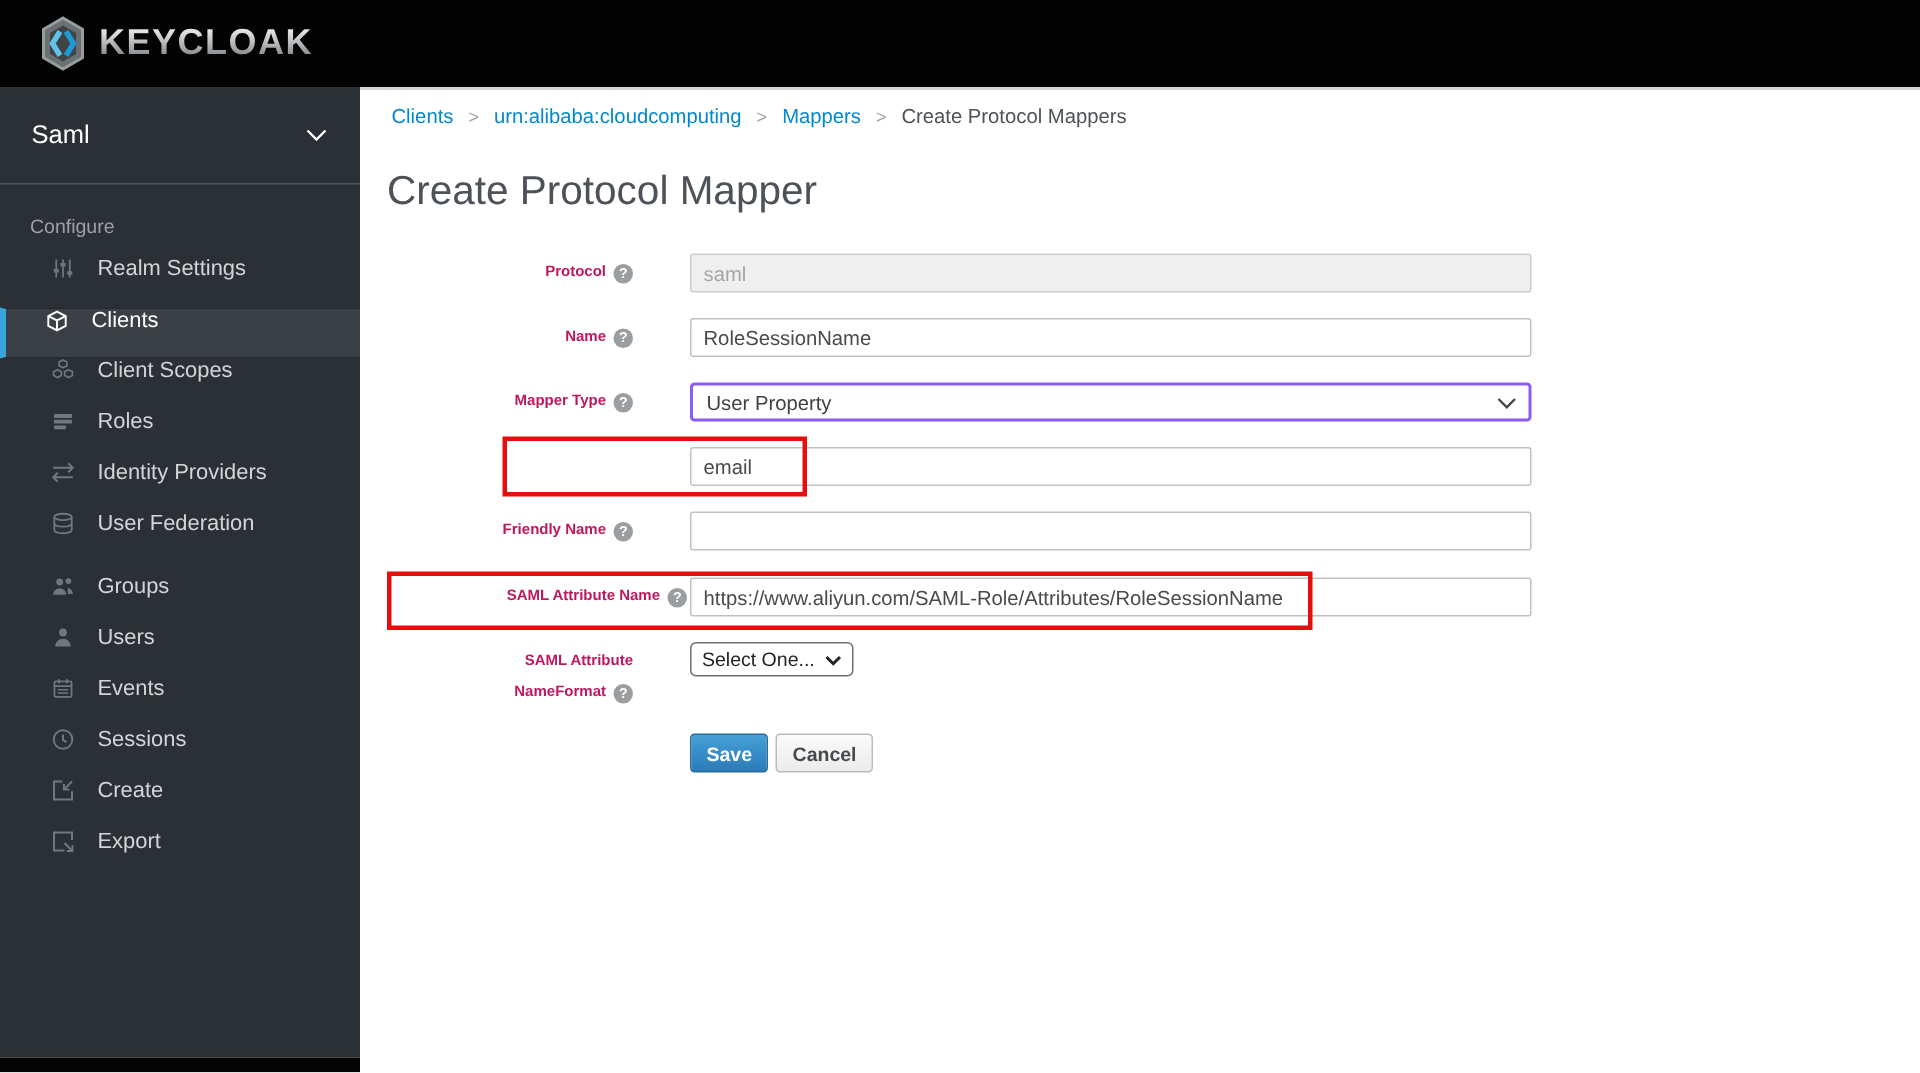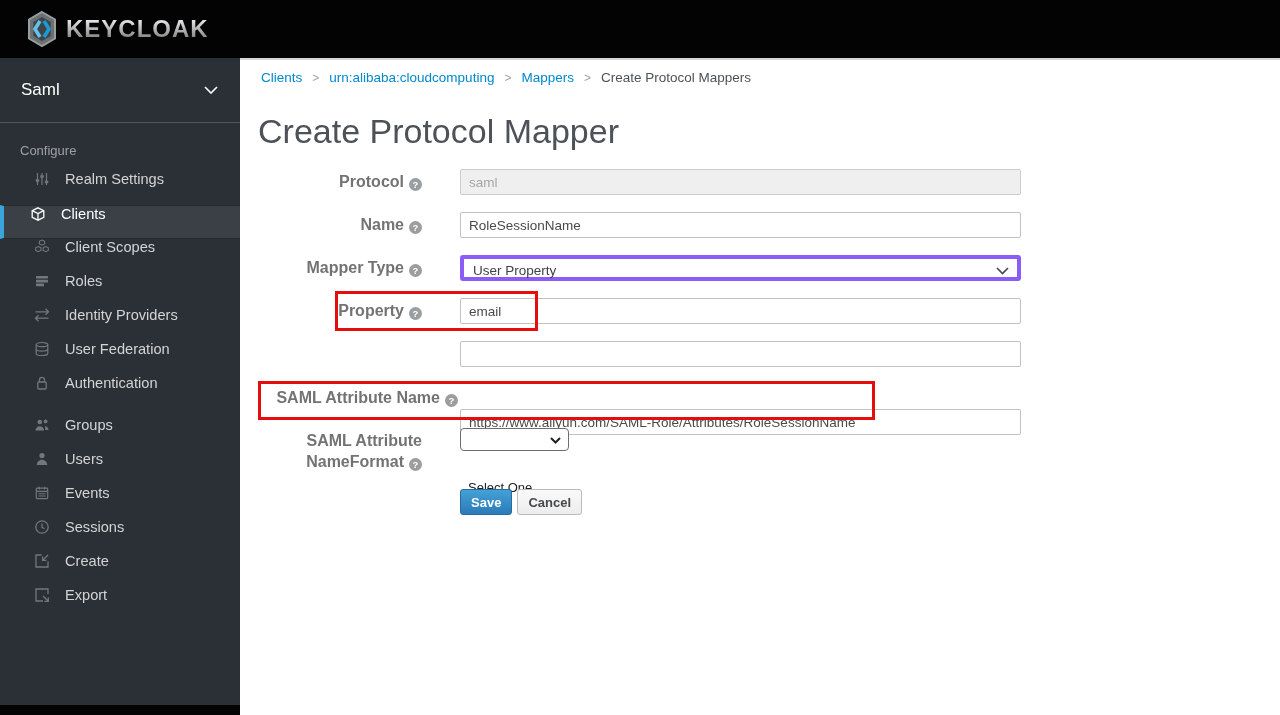--- a/index.html
+++ b/index.html
@@ -33,42 +33,42 @@
   .nav-item.selected .icon{color:#fdfdfd;}
   .nav-item.selected .label{color:#fff;}
 
   
   .breadcrumb{position:absolute;left:261px;top:70px;display:flex;align-items:center;font-size:13.5px;}
   .crumb{color:#0088ce;text-decoration:none;cursor:pointer;}
   .crumb.current{color:#4d5258;cursor:default;}
   .crumb + .crumb::before{content:">";color:#9fa1a3;margin:0 10px;font-size:12px;}
 
   
-  .page-title{position:absolute;left:258px;top:112px;margin:0;font-size:34px;font-weight:300;
+  .page-title{position:absolute;left:258px;top:112px;margin:0;font-size:27px;font-weight:300;
     color:#4d5258;letter-spacing:0;}
 
   
   .frow-label{position:absolute;left:240px;width:182px;text-align:right;font-weight:bold;
-    font-size:16px;color:#737373;line-height:26px;}
+    font-size:10px;color:#be185d;line-height:26px;}
   .frow-label.wrap{left:292px;width:130px;line-height:21px;}
   .help-icon{display:inline-block;width:13px;height:13px;border-radius:50%;background:#9b9ea1;
     color:#fff;font-size:9.5px;line-height:13px;text-align:center;font-weight:bold;
     margin-left:5px;vertical-align:-1px;cursor:pointer;}
   .help-icon::after{content:"?";}
   .finput{position:absolute;left:460px;width:561px;height:26px;box-sizing:border-box;
     border:1px solid #c1c1c1;border-radius:2px;padding:0 8px;font-size:13.5px;color:#4a4a4a;
     font-family:"Liberation Sans",sans-serif;background:#fff;outline:none;}
   .finput:disabled{background:#efefef;color:#a6a6a6;border-color:#cccccc;}
   .fselect-big{position:absolute;left:460px;width:561px;height:26px;box-sizing:border-box;
-    border:4px solid #8b5cf6;border-radius:3px;background:#fff;cursor:pointer;}
+    border:2px solid #8b5cf6;border-radius:3px;background:#fff;cursor:pointer;}
   .fselect-big .sel-text{position:absolute;left:9px;top:0;line-height:24px;font-size:13.5px;color:#3f4245;}
   .fselect-big .sel-chevron{position:absolute;right:8px;top:8px;}
   .fselect-small{position:absolute;left:460px;top:428px;width:109px;height:23px;box-sizing:border-box;
     border:1px solid #6e6e6e;border-radius:4px;background:#fff;cursor:pointer;}
-  .fselect-small .sel-text{position:absolute;left:7px;top:0;line-height:21px;font-size:13px;color:#222;margin-top:48px;}
+  .fselect-small .sel-text{position:absolute;left:7px;top:0;line-height:21px;font-size:13px;color:#222;}
   .fselect-small .sel-chevron{position:absolute;right:7px;top:8px;}
 
   .btn-row{position:absolute;left:460px;top:489px;display:flex;gap:5px;}
   .btn{height:26px;box-sizing:border-box;border-radius:3px;font-size:13px;font-weight:600;
     padding:0 10px;cursor:pointer;font-family:"Liberation Sans",sans-serif;}
   .btn-save{color:#fff;background:linear-gradient(180deg,#45a0d6,#2b7bb9);border:1px solid #266d9e;}
   .btn-cancel{color:#45494c;background:linear-gradient(180deg,#fafafa,#ececec);border:1px solid #bbbbbb;}
 
   
   .red-box{position:absolute;border:3px solid #e60d0d;box-sizing:border-box;z-index:5;pointer-events:none;}
@@ -153,29 +153,20 @@
       <li class="nav-item">
         <span class="icon">
           <svg viewBox="0 0 16 16" fill="none" stroke="currentColor" stroke-width="1.2">
               <ellipse cx="8" cy="3.6" rx="5.8" ry="2.1"></ellipse>
               <path d="M2.2 3.6v8.8c0 1.2 2.6 2.1 5.8 2.1s5.8-.9 5.8-2.1V3.6"></path>
               <path d="M2.2 8c0 1.2 2.6 2.1 5.8 2.1S13.8 9.2 13.8 8"></path>
             </svg>
         </span>
         <span class="label">User Federation</span>
       </li>
-      <li class="nav-item">
-        <span class="icon">
-          <svg viewBox="0 0 16 16" fill="none" stroke="currentColor" stroke-width="1.3">
-              <rect x="3.8" y="7" width="8.4" height="7" rx="1"></rect>
-              <path d="M5.5 7V4.8a2.5 2.5 0 0 1 5 0V7"></path>
-            </svg>
-        </span>
-        <span class="label">Authentication</span>
-      </li>
     </ul>
 
     <ul class="nav second">
       <li class="nav-item">
         <span class="icon">
           <svg viewBox="0 0 16 16" fill="currentColor" stroke="none">
               <circle cx="5.8" cy="5" r="2.3"></circle>
               <path d="M1.5 13.5c0-2.4 1.9-4.3 4.3-4.3s4.3 1.9 4.3 4.3z"></path>
               <circle cx="11.6" cy="4.4" r="1.9"></circle>
               <path d="M11.2 13h3.3c0-2-1.4-3.7-3.3-4.1z"></path>
@@ -257,31 +248,31 @@
   <div class="frow-label" style="top:255px;">
     <span>Mapper Type</span><span class="help-icon"></span>
   </div>
   <div class="fselect-big" style="top:255px;">
     <span class="sel-text">User Property</span>
     <svg class="sel-chevron" width="13" height="8" viewBox="0 0 13 8">
       <path d="M1 1l5.5 5.5L12 1" stroke="#44474a" stroke-width="1.6" fill="none"></path>
     </svg>
   </div>
 
-  <div class="frow-label" style="top:298px;">
-    <span>Property</span><span class="help-icon"></span>
-  </div>
   <input class="finput" style="top: 298px;" type="text" value="email">
 
+  <div class="frow-label" style="top:341px;">
+    <span>Friendly Name</span><span class="help-icon"></span>
+  </div>
   <input class="finput" style="top: 341px;" type="text" value="">
 
   <div class="frow-label" style="top:385px;margin-left:36px;">
     <span>SAML Attribute Name</span><span class="help-icon"></span>
   </div>
-  <input class="finput" style="top: 385px; margin-top: 24px;" type="text" value="https://www.aliyun.com/SAML-Role/Attributes/RoleSessionName">
+  <input class="finput" style="top: 385px;" type="text" value="https://www.aliyun.com/SAML-Role/Attributes/RoleSessionName">
 
   <div class="frow-label wrap" style="top:430px;">
     <span>SAML Attribute NameFormat</span><span class="help-icon"></span>
   </div>
   <div class="fselect-small">
     <span class="sel-text">Select One...</span>
     <svg class="sel-chevron" width="11" height="7" viewBox="0 0 11 7">
       <path d="M1 1l4.5 4.5L10 1" stroke="#222" stroke-width="2" fill="none"></path>
     </svg>
   </div>

